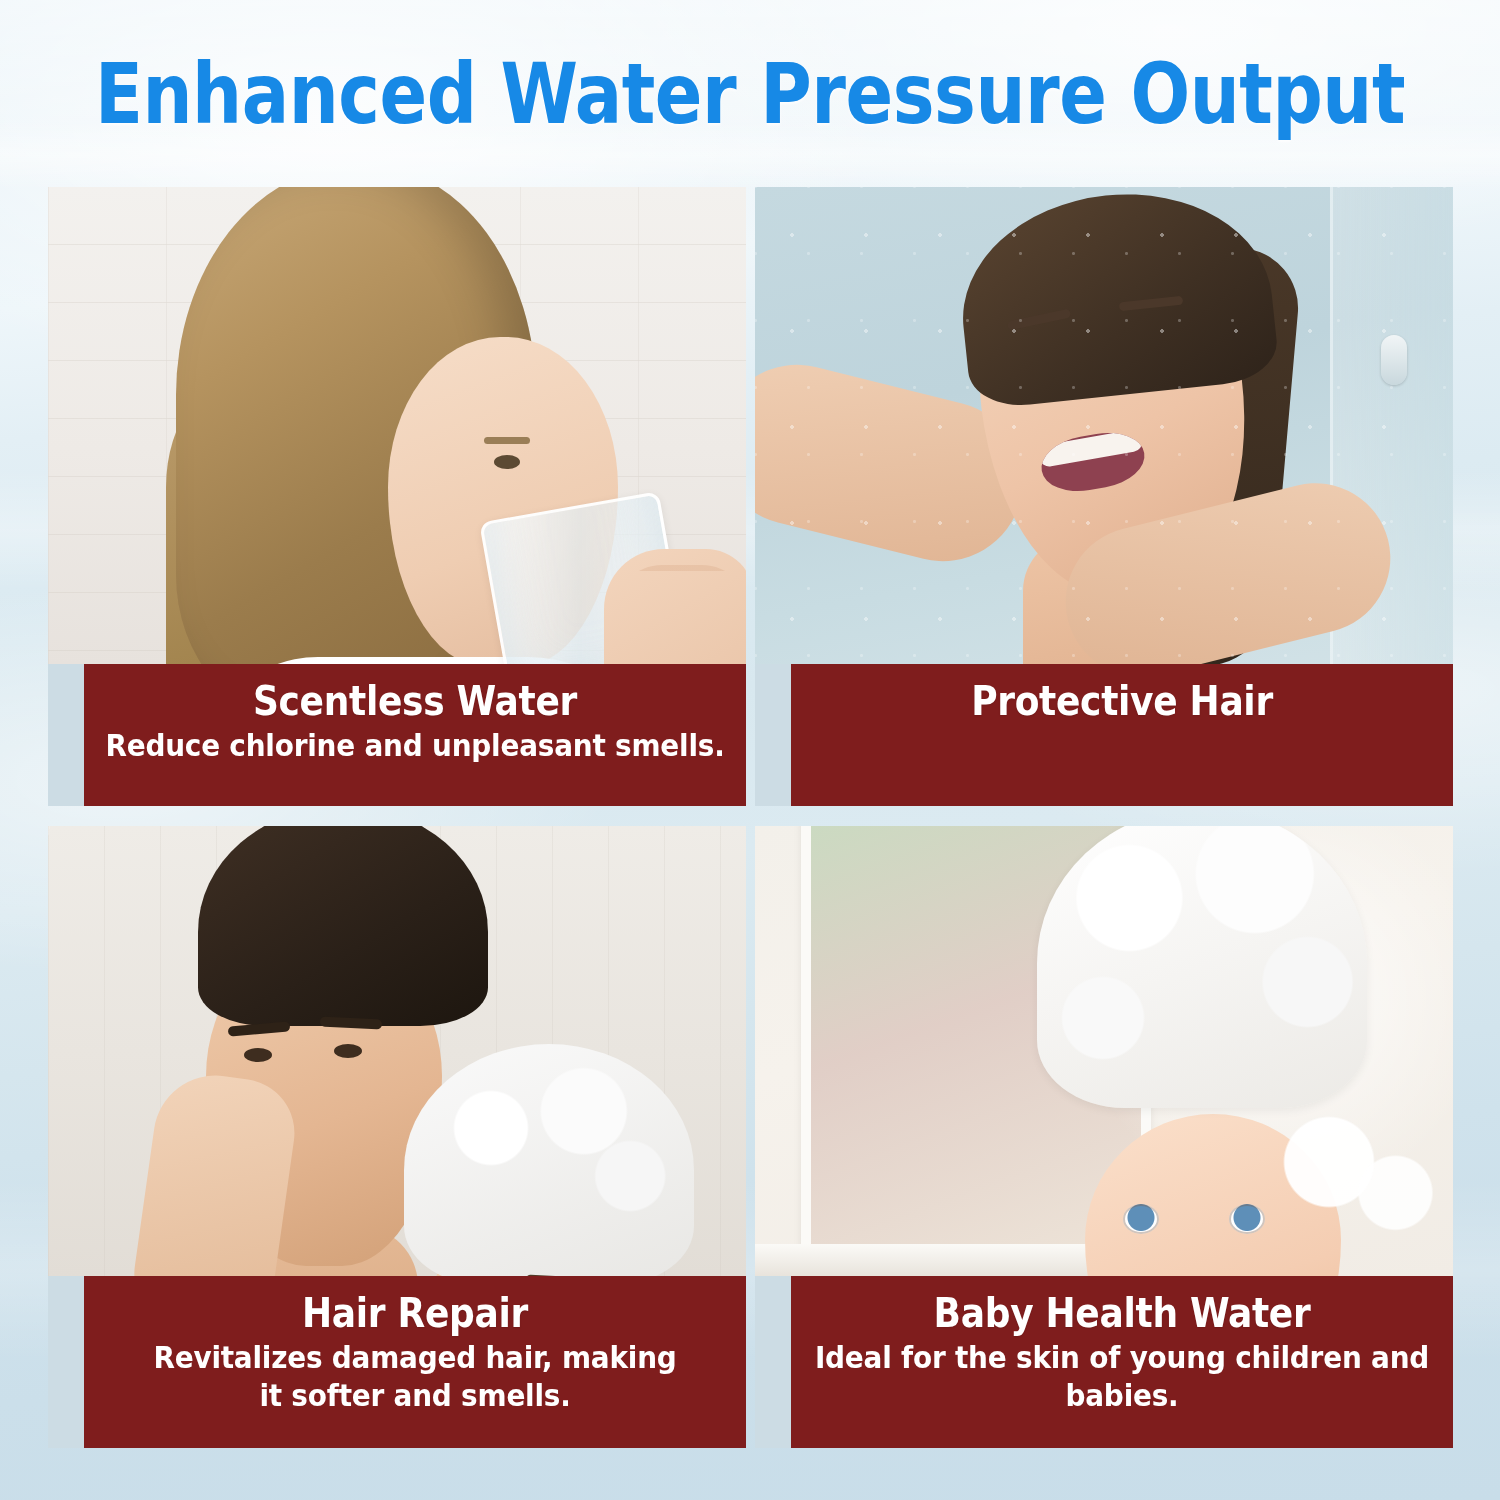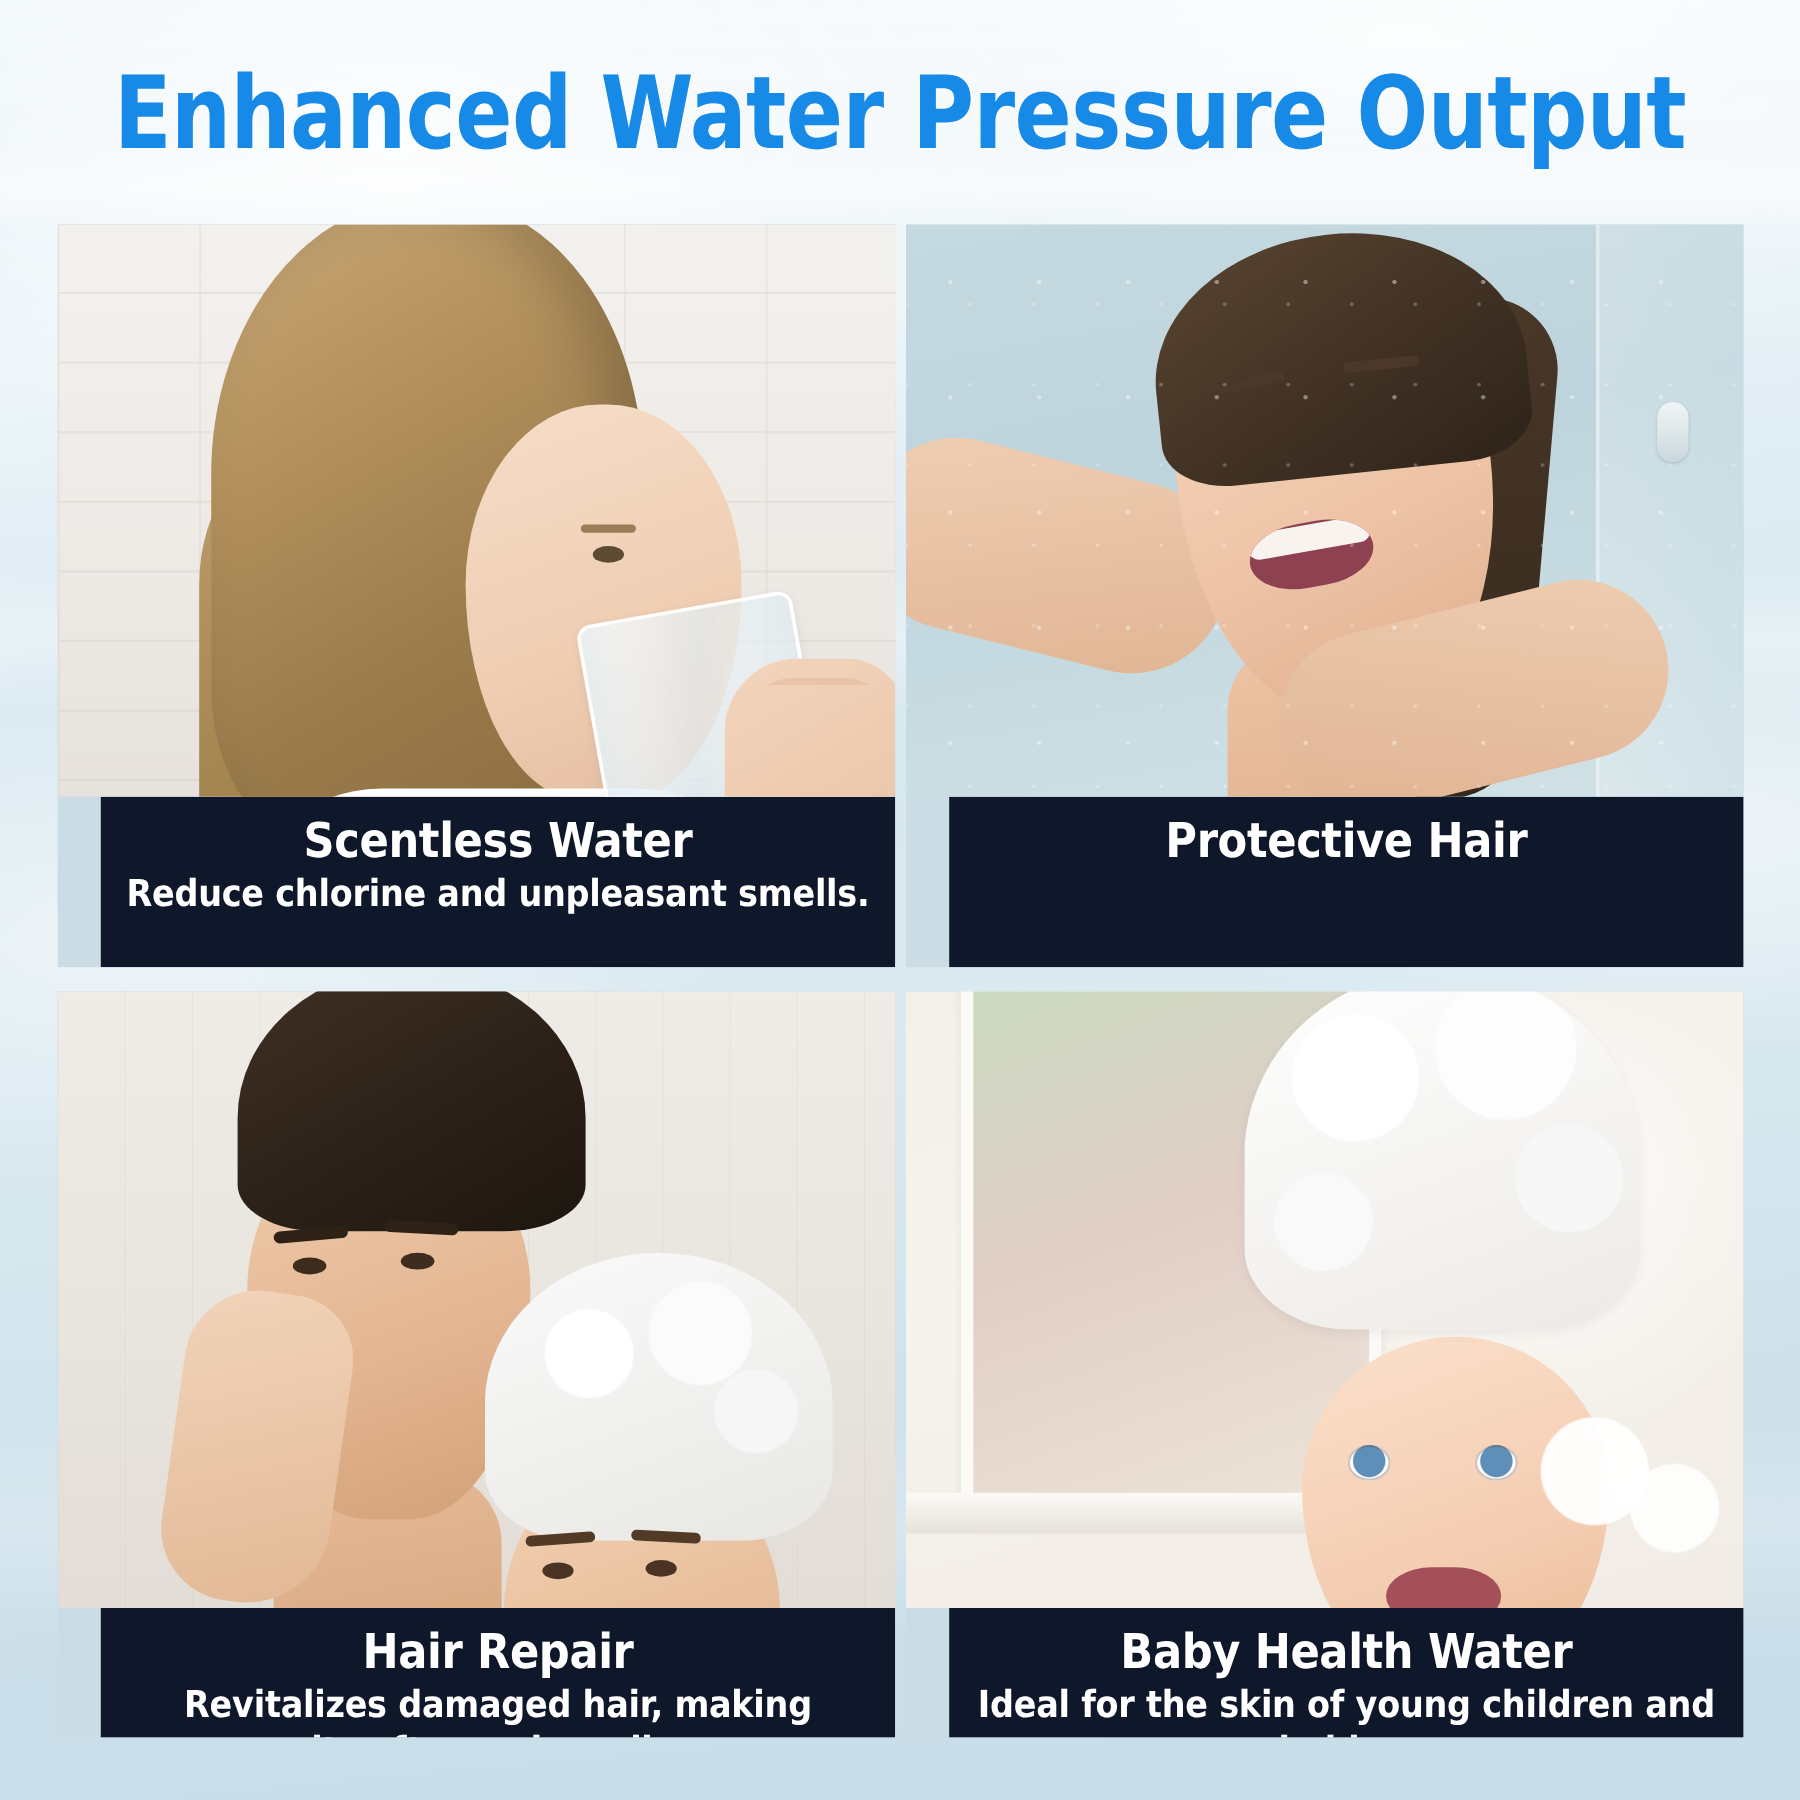--- a/index.html
+++ b/index.html
@@ -101,29 +101,29 @@
   }
 
   .photo {
     position: relative;
     flex: 1 1 auto;
     overflow: hidden;
   }
 
   .caption {
     flex: 0 0 auto;
-    background: #0f172a;
+    background: #7f1d1d;
     color: #ffffff;
     text-align: center;
     padding: 12px 14px 32px 14px;
     box-sizing: border-box;
     margin-left: 36px;
   }
   .cap-r1 { height: 142px; }
-  .cap-r2 { height: 108px; text-align: center; }
+  .cap-r2 { height: 172px; text-align: center; }
 
   .cap-title {
     font-size: 40px;
     line-height: 50px;
     font-weight: bold;
     letter-spacing: -0.3px;
     font-family: "Liberation Sans Narrow", "DejaVu Sans Condensed", "Liberation Sans", sans-serif;
     text-shadow: 0 1px 2px rgba(0,0,0,0.12);
   }
   .cap-desc {

